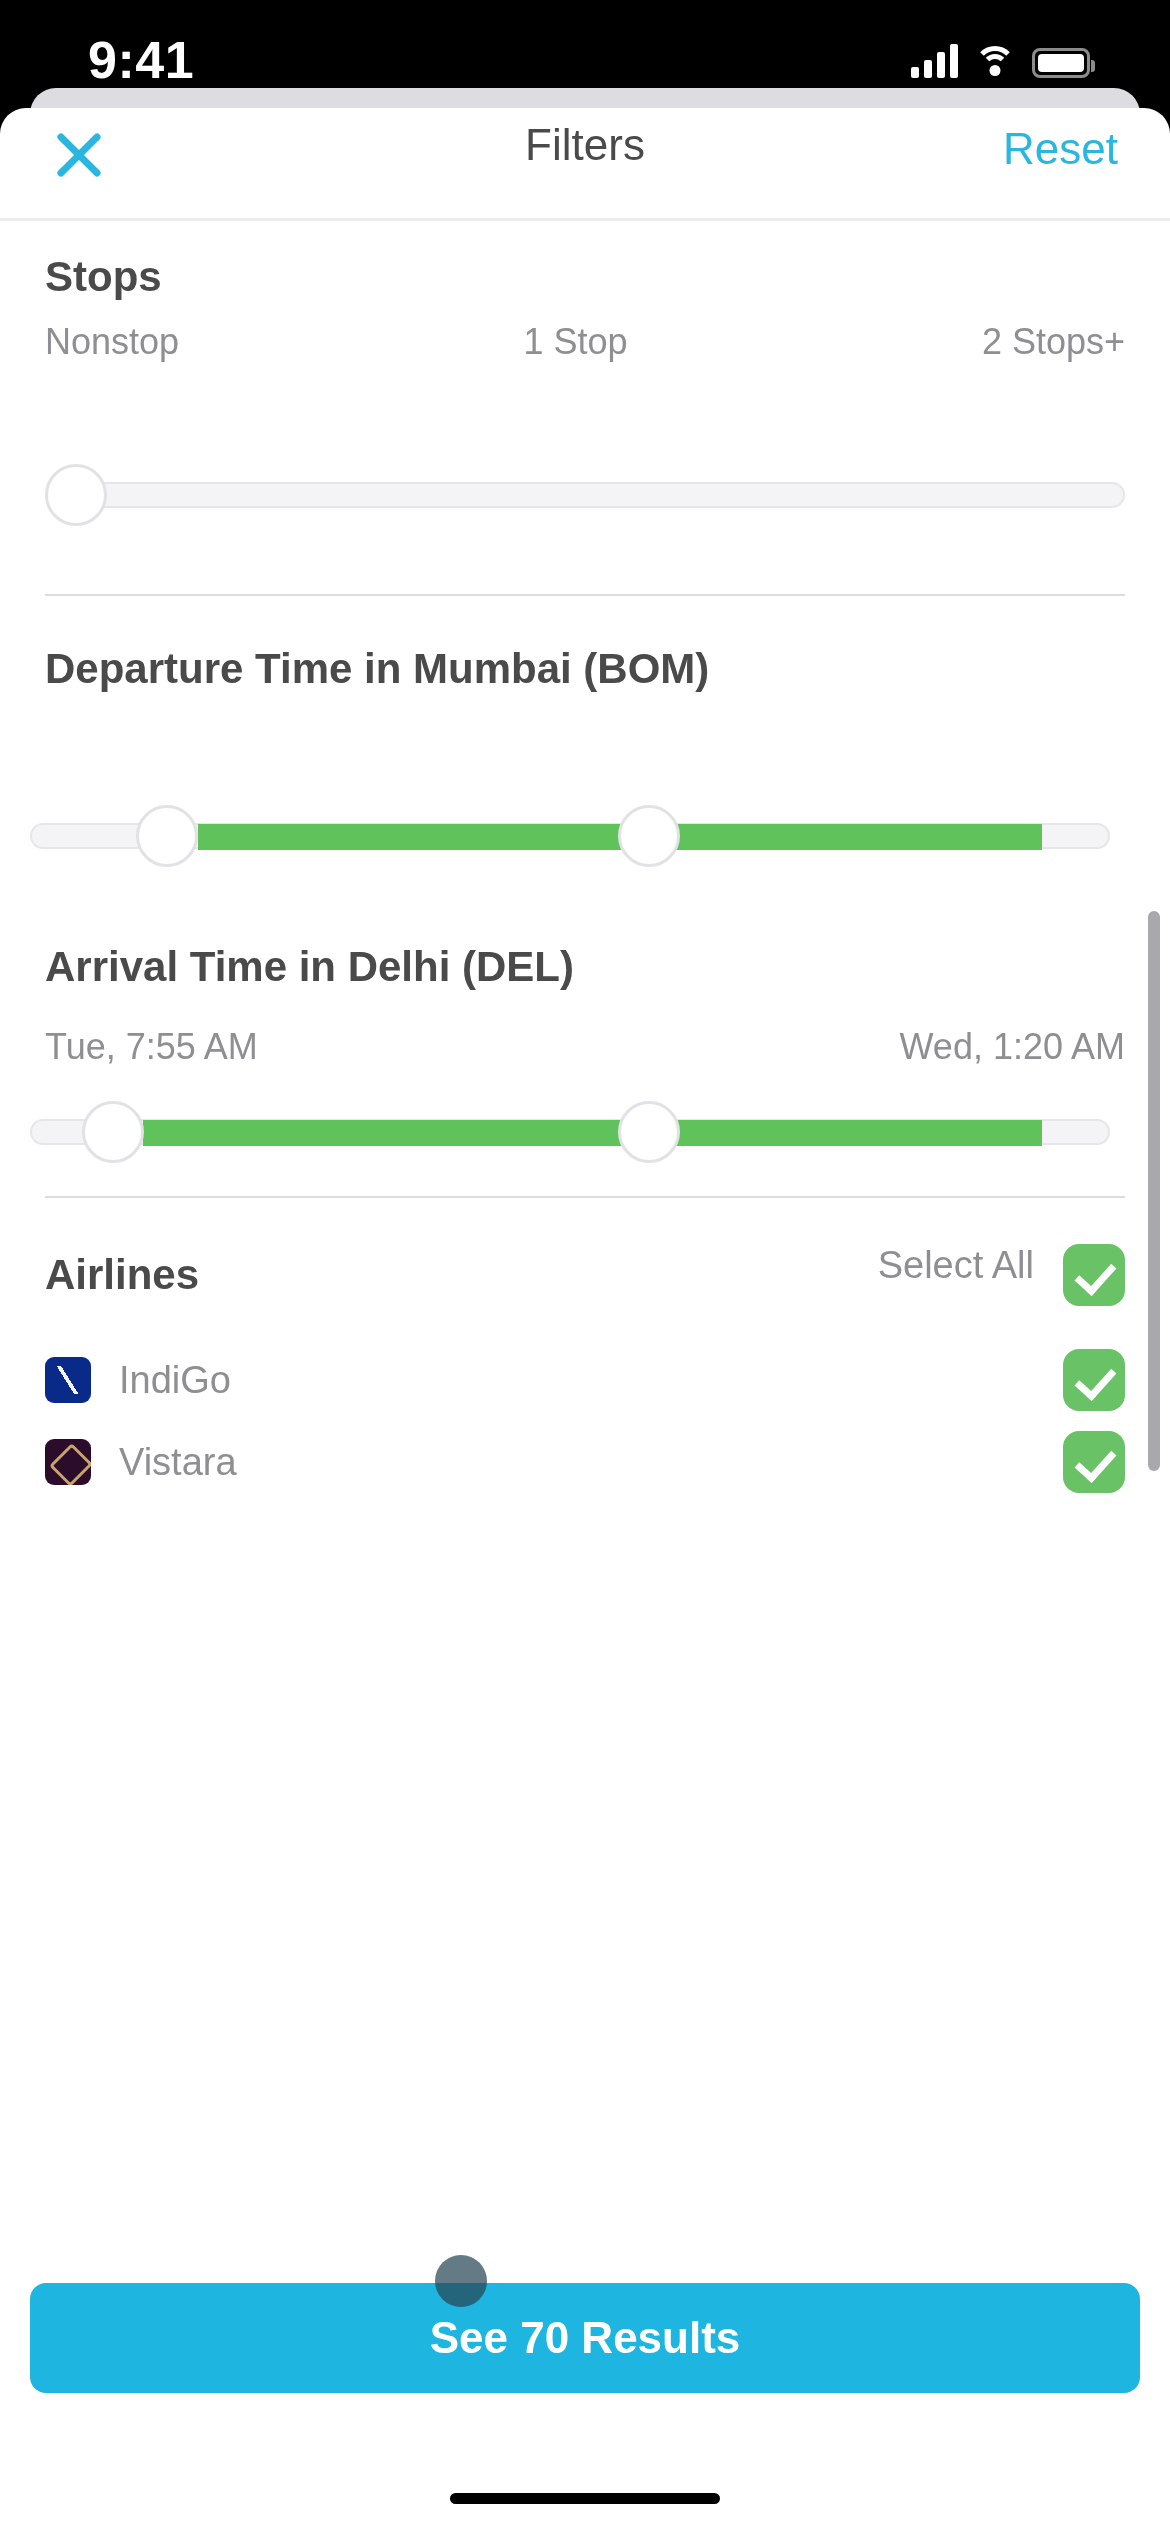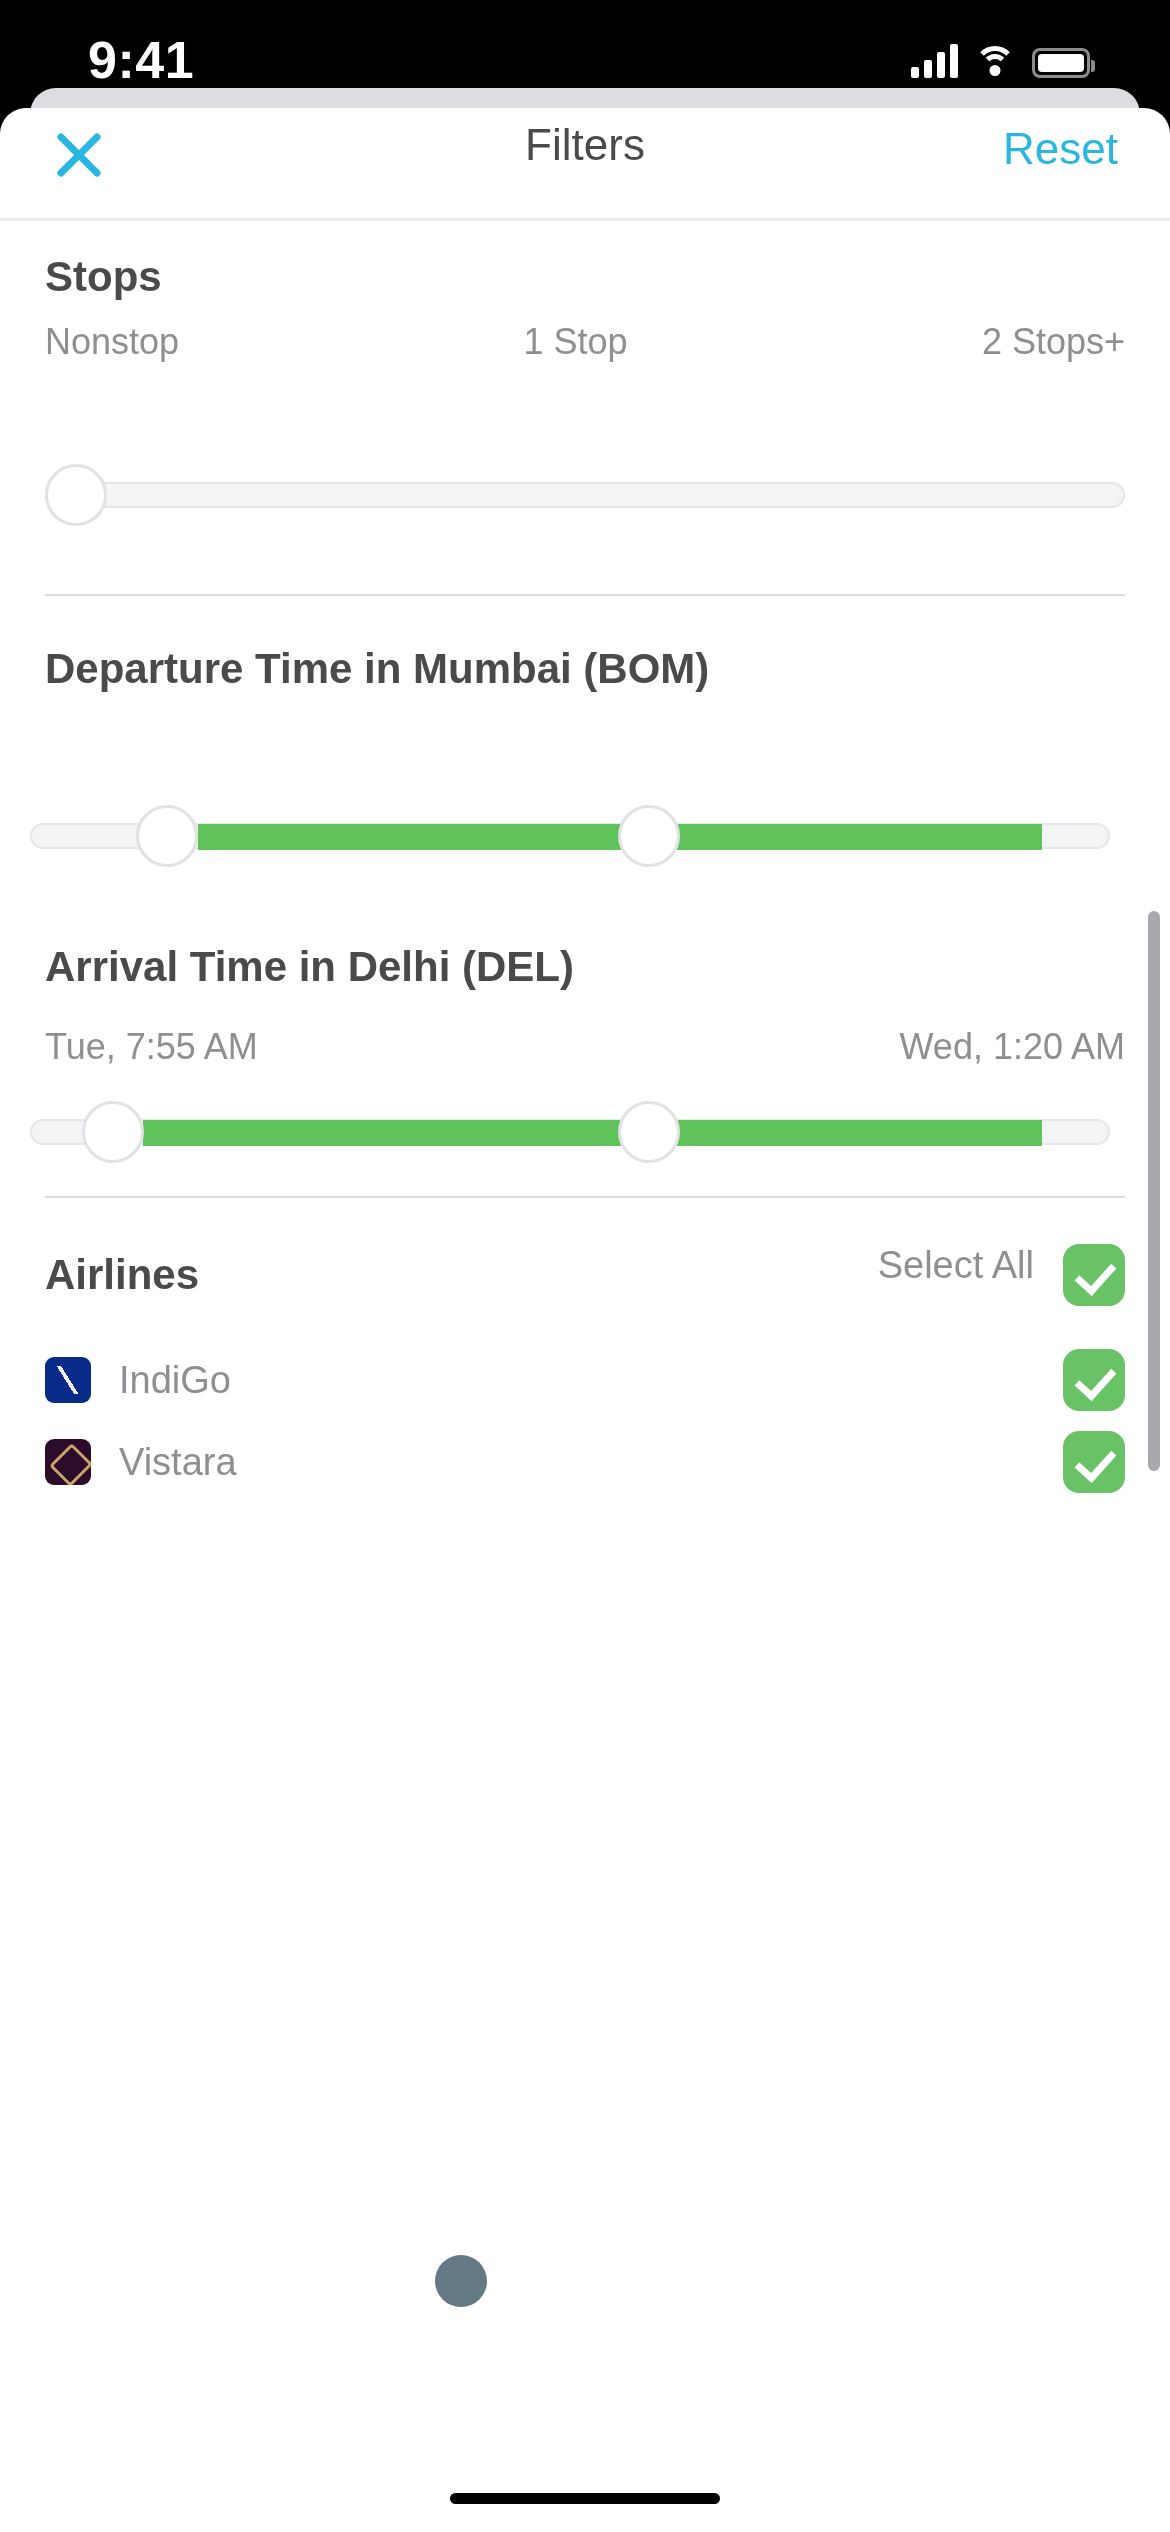--- a/index.html
+++ b/index.html
@@ -385,16 +385,17 @@
           <span class="airline-name">IndiGo</span>
         </div>
         <div class="checkbox"></div>
       </div>
 
       <div class="scrollbar" style="top:690px; height:560px"></div>
 
     </div>
   </div>
 
+  <div class="cta">See 70 Results</div>
   <div class="touch-dot"></div>
 
   <div class="home-indicator"></div>
 </div>
 
 </body></html>

